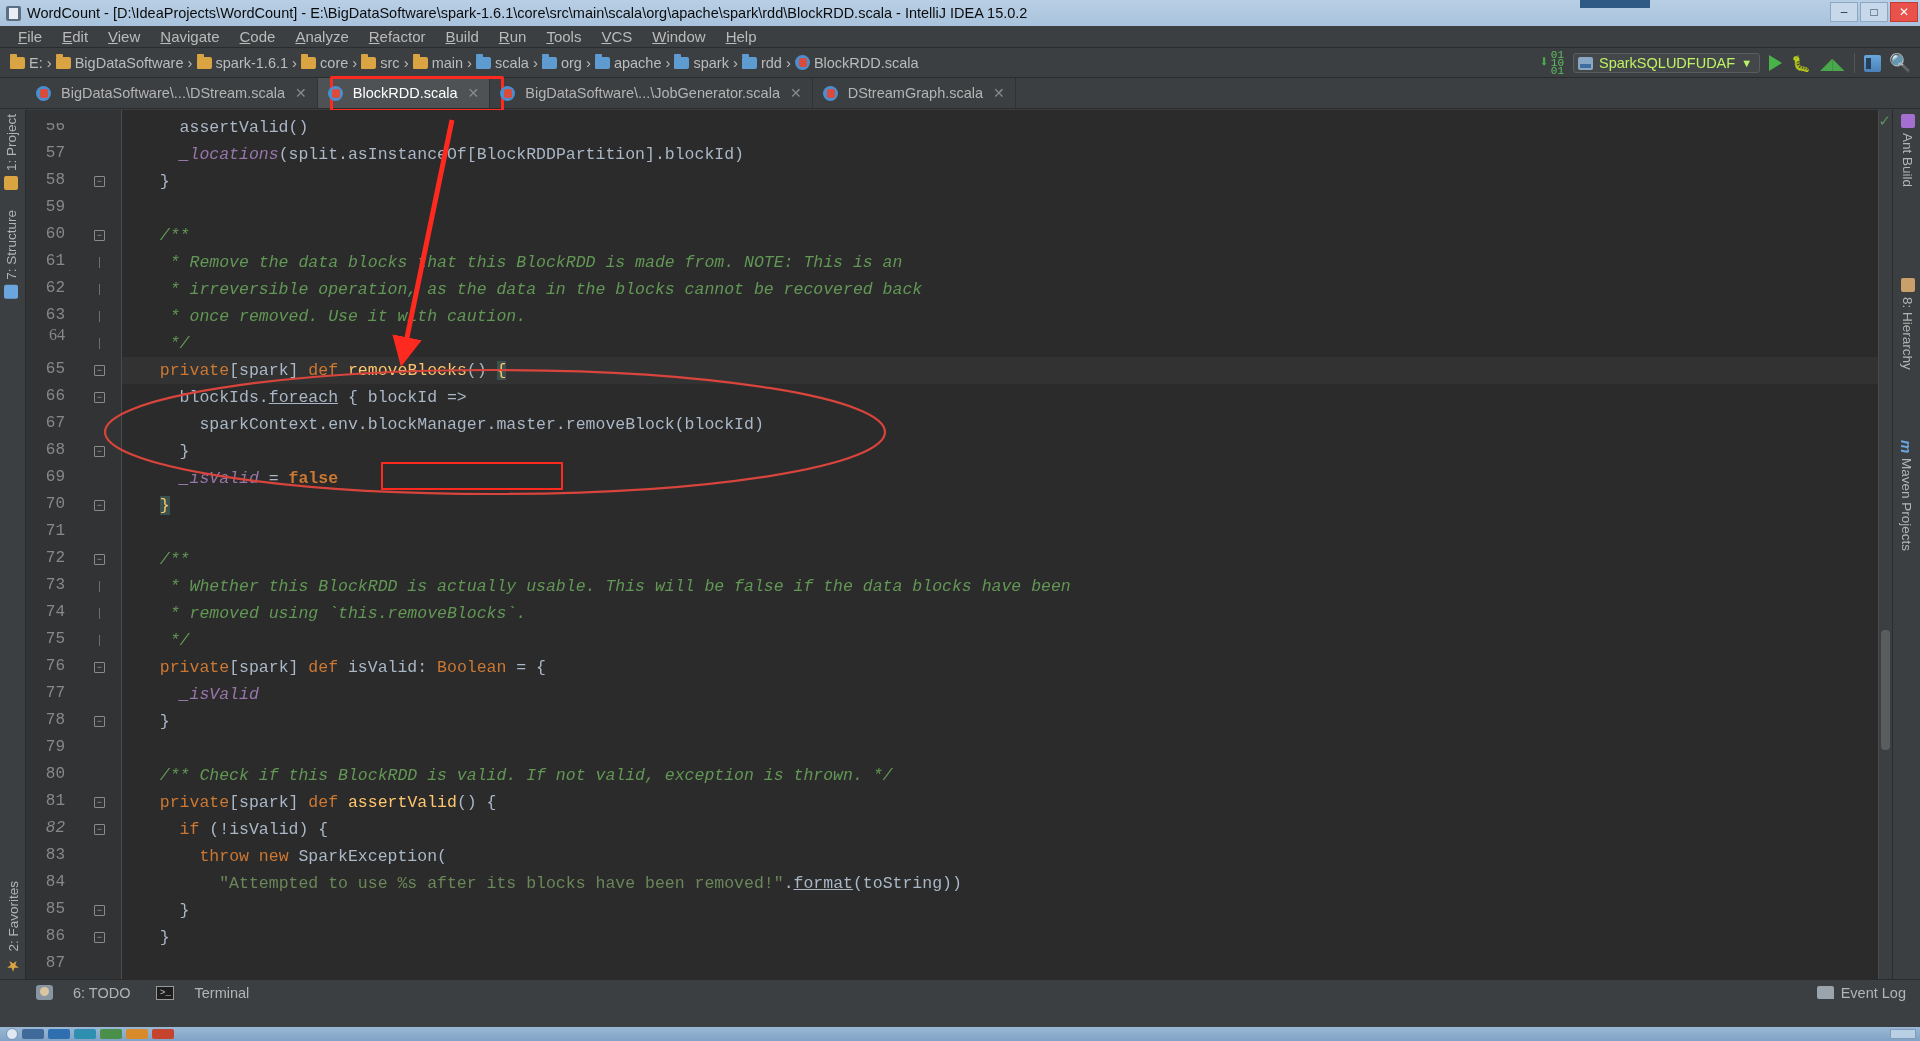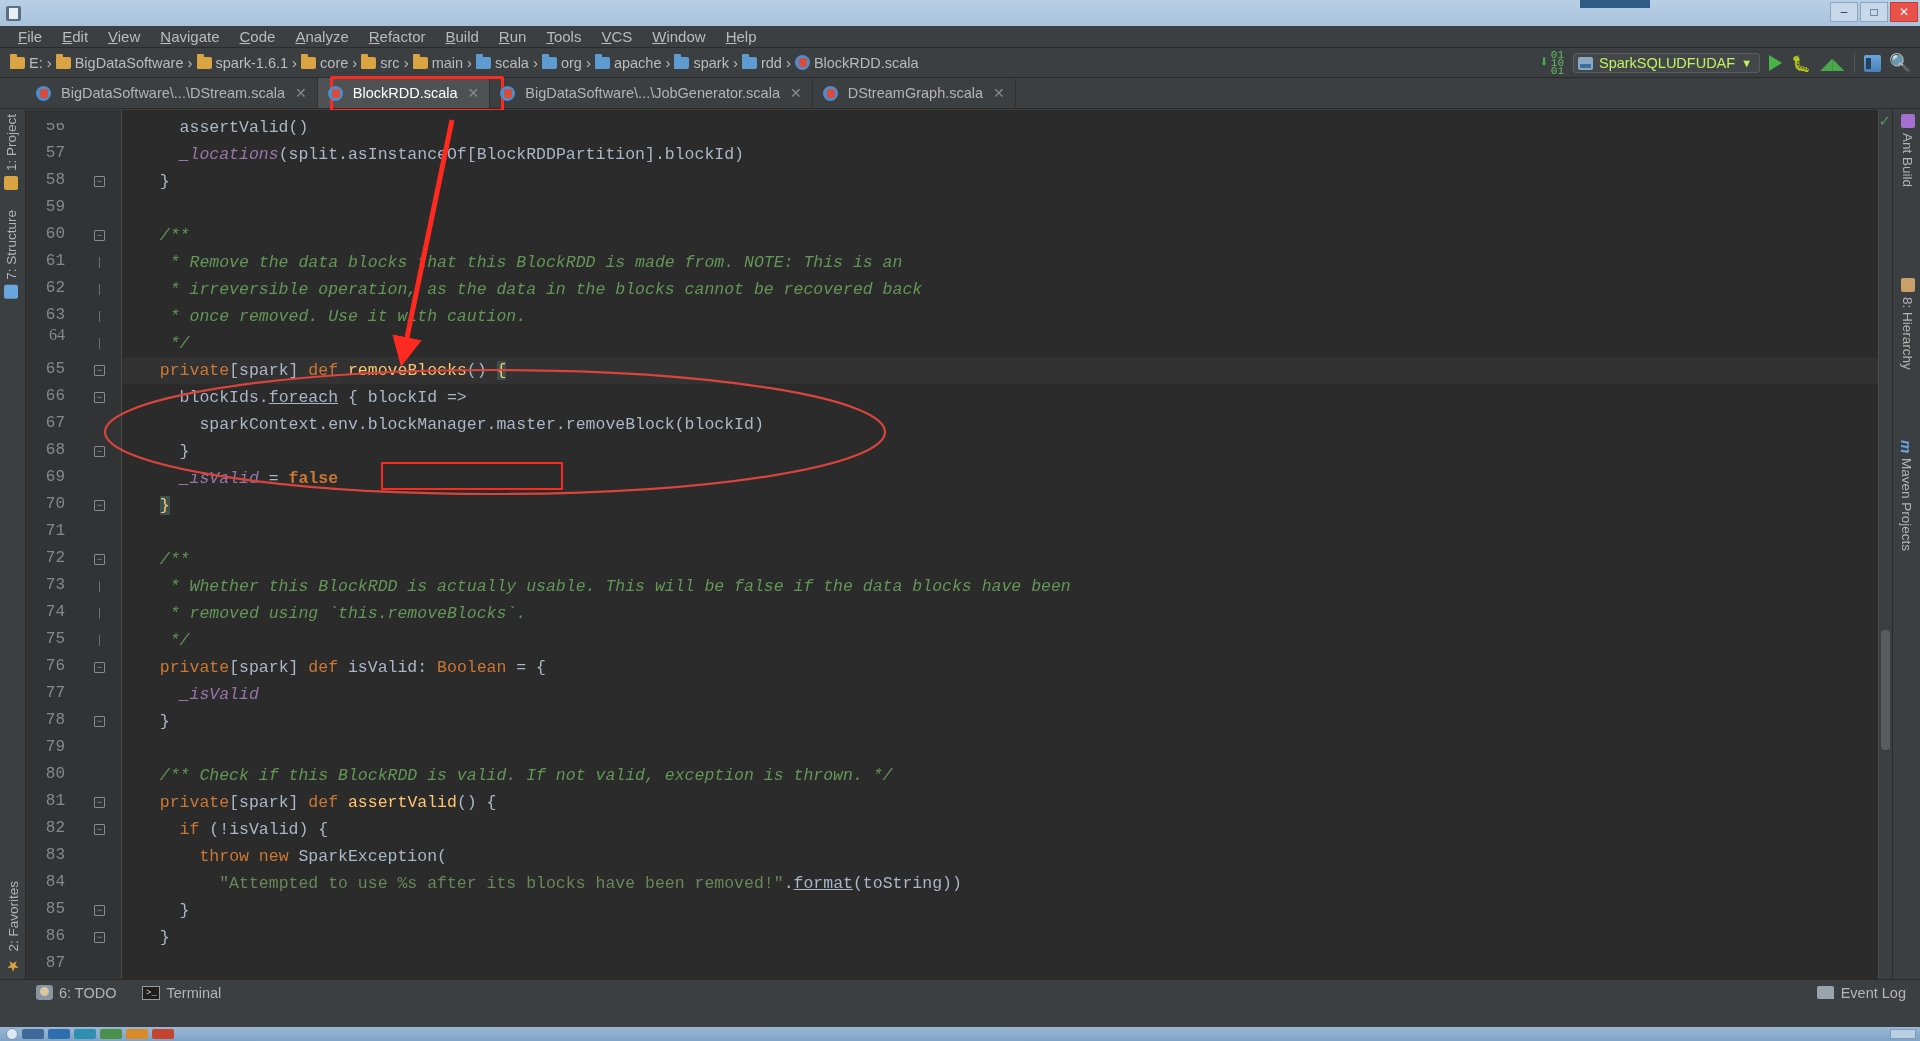--- a/index.html
+++ b/index.html
@@ -187,21 +187,21 @@
     background:#5a5d5e; border-radius:4px;
   }
 
   
   .toolbar-bottom {
     position:absolute; left:0; right:0; bottom:36px; height:26px;
     background:#3c3f41; border-top:1px solid #2b2b2b;
     display:flex; align-items:center; padding-left:36px; gap:26px;
     font-size:14.5px; color:#b4b4b4;
   }
-  .tb-item{ display:flex; align-items:center; gap:6px; }
+  .tb-item{ display:flex; align-items:center; gap:20px; }
   .tb-right{ position:absolute; right:14px; display:flex; align-items:center; gap:7px;}
   .todo-ico{ width:17px;height:15px;border-radius:3px;background:#8895a3;position:relative;}
   .todo-ico:after{content:"";position:absolute;left:4px;top:2px;width:9px;height:9px;border-radius:50%;background:#d9c6a0;}
   .term-ico{ width:18px;height:14px;background:#1e1e1e;border:1px solid #9a9a9a;
              color:#cfcfcf;font-size:9px;font-family:"Liberation Mono",monospace;
              display:flex;align-items:center;justify-content:center;}
   .evt-ico{ width:17px;height:13px;background:#9aa4ad;border-radius:2px 2px 0 2px;}
 
   .statusbar {
     position:absolute; left:0; right:0; bottom:14px; height:22px;
@@ -231,20 +231,21 @@
   
   svg.overlay { position:absolute; left:0; top:0; width:1920px; height:1041px; pointer-events:none; }
 </style>
 </head>
 <body>
 
 <div id="app">
 
   <div class="titlebar">
     <div class="app-ico"></div>
+    <div class="title-text">WordCount - [D:\IdeaProjects\WordCount] - E:\BigDataSoftware\spark-1.6.1\core\src\main\scala\org\apache\spark\rdd\BlockRDD.scala - IntelliJ IDEA 15.0.2</div>
     <div class="fakebar"></div>
     <div class="win-btns">
       <div class="win-btn">–</div>
       <div class="win-btn">□</div>
       <div class="win-btn close">✕</div>
     </div>
   </div>
 
   <div class="menubar" id="menubar">
       <div class="menu-item"><u>F</u>ile</div>
@@ -435,21 +436,21 @@
         <div class="fold line" style="top: 525px;"></div>
         <div class="num" style="top: 547px;">76</div>
         <div class="fold" style="top: 552px;">−</div>
         <div class="num" style="top: 574px;">77</div>
         <div class="num" style="top: 601px;">78</div>
         <div class="fold" style="top: 606px;">−</div>
         <div class="num" style="top: 628px;">79</div>
         <div class="num" style="top: 655px;">80</div>
         <div class="num" style="top: 682px;">81</div>
         <div class="fold" style="top: 687px;">−</div>
-        <div class="num" style="top: 709px;">82</div>
+        <div class="num" style="top: 709px; font-style: italic;">82</div>
         <div class="fold" style="top: 714px;">−</div>
         <div class="num" style="top: 736px;">83</div>
         <div class="num" style="top: 763px;">84</div>
         <div class="num" style="top: 790px;">85</div>
         <div class="fold" style="top: 795px;">−</div>
         <div class="num" style="top: 817px;">86</div>
         <div class="fold" style="top: 822px;">−</div>
         <div class="num" style="top: 844px;">87</div>
       </div>
     <div class="code-area" id="codearea">

